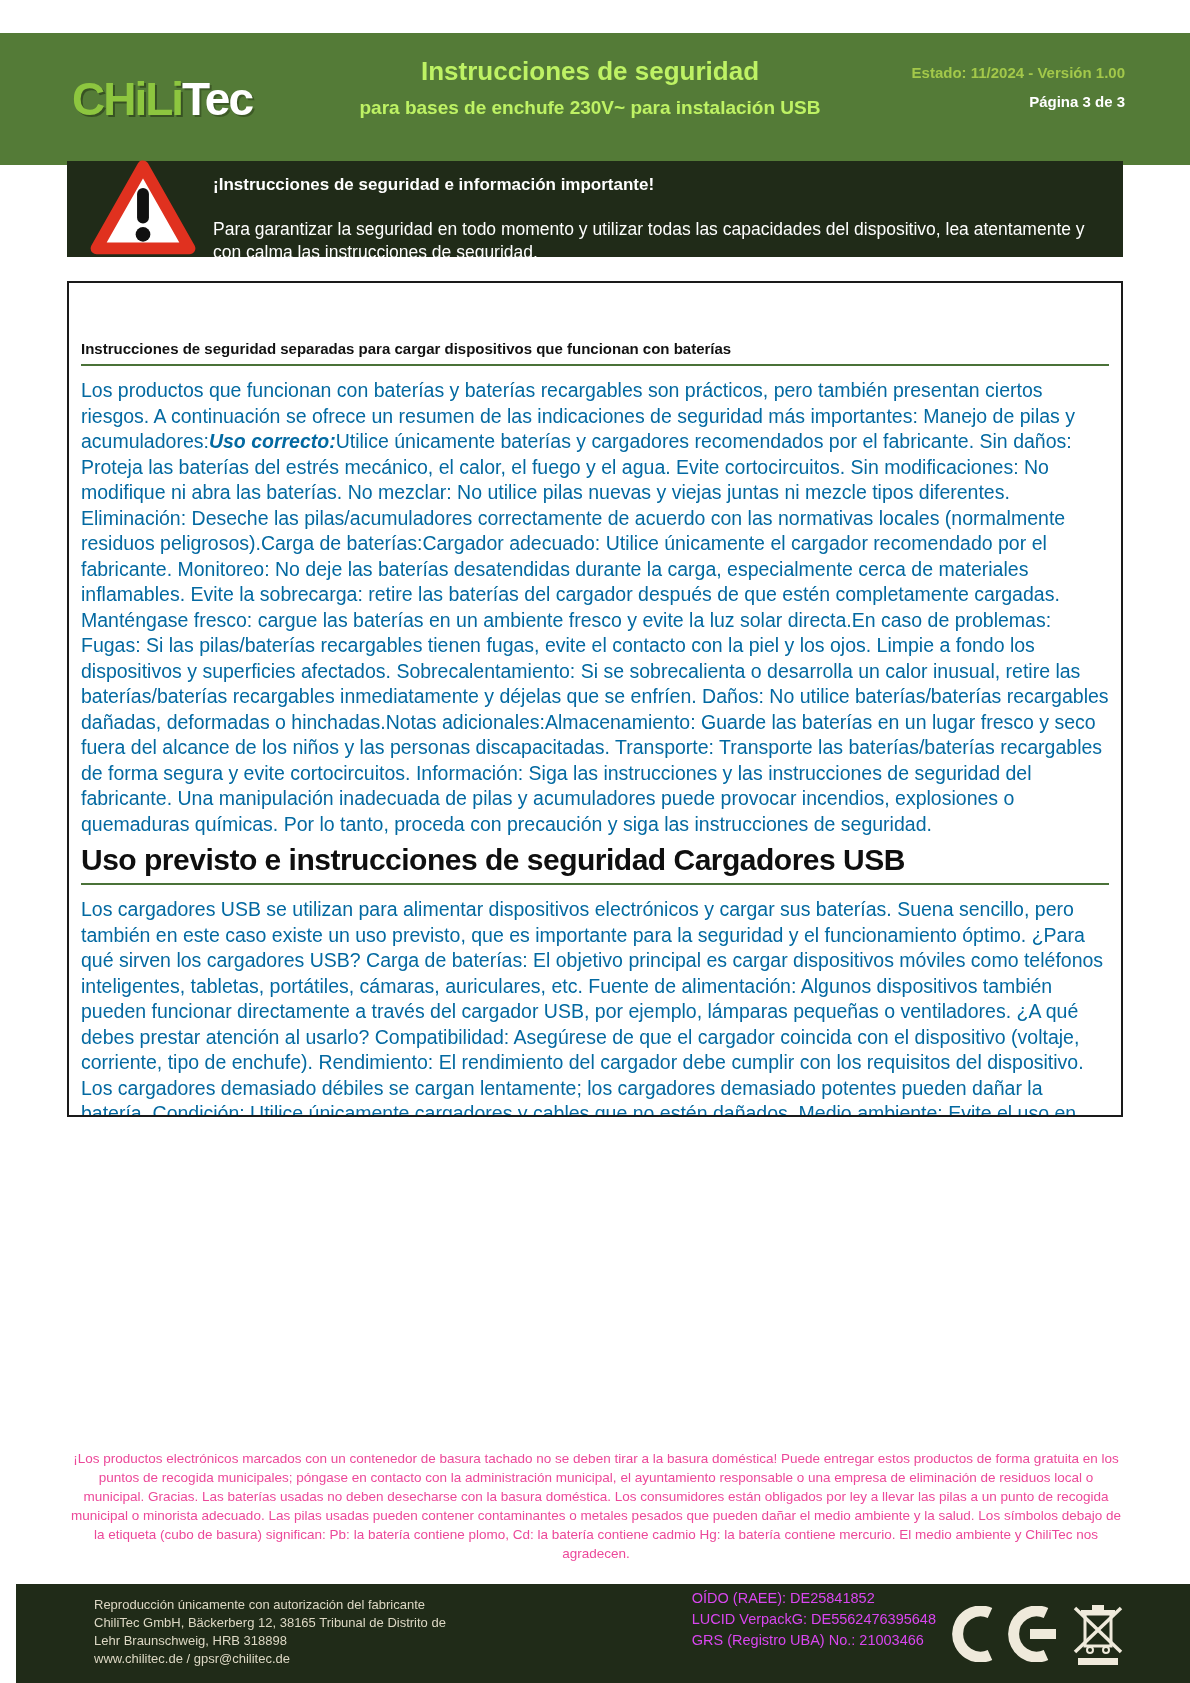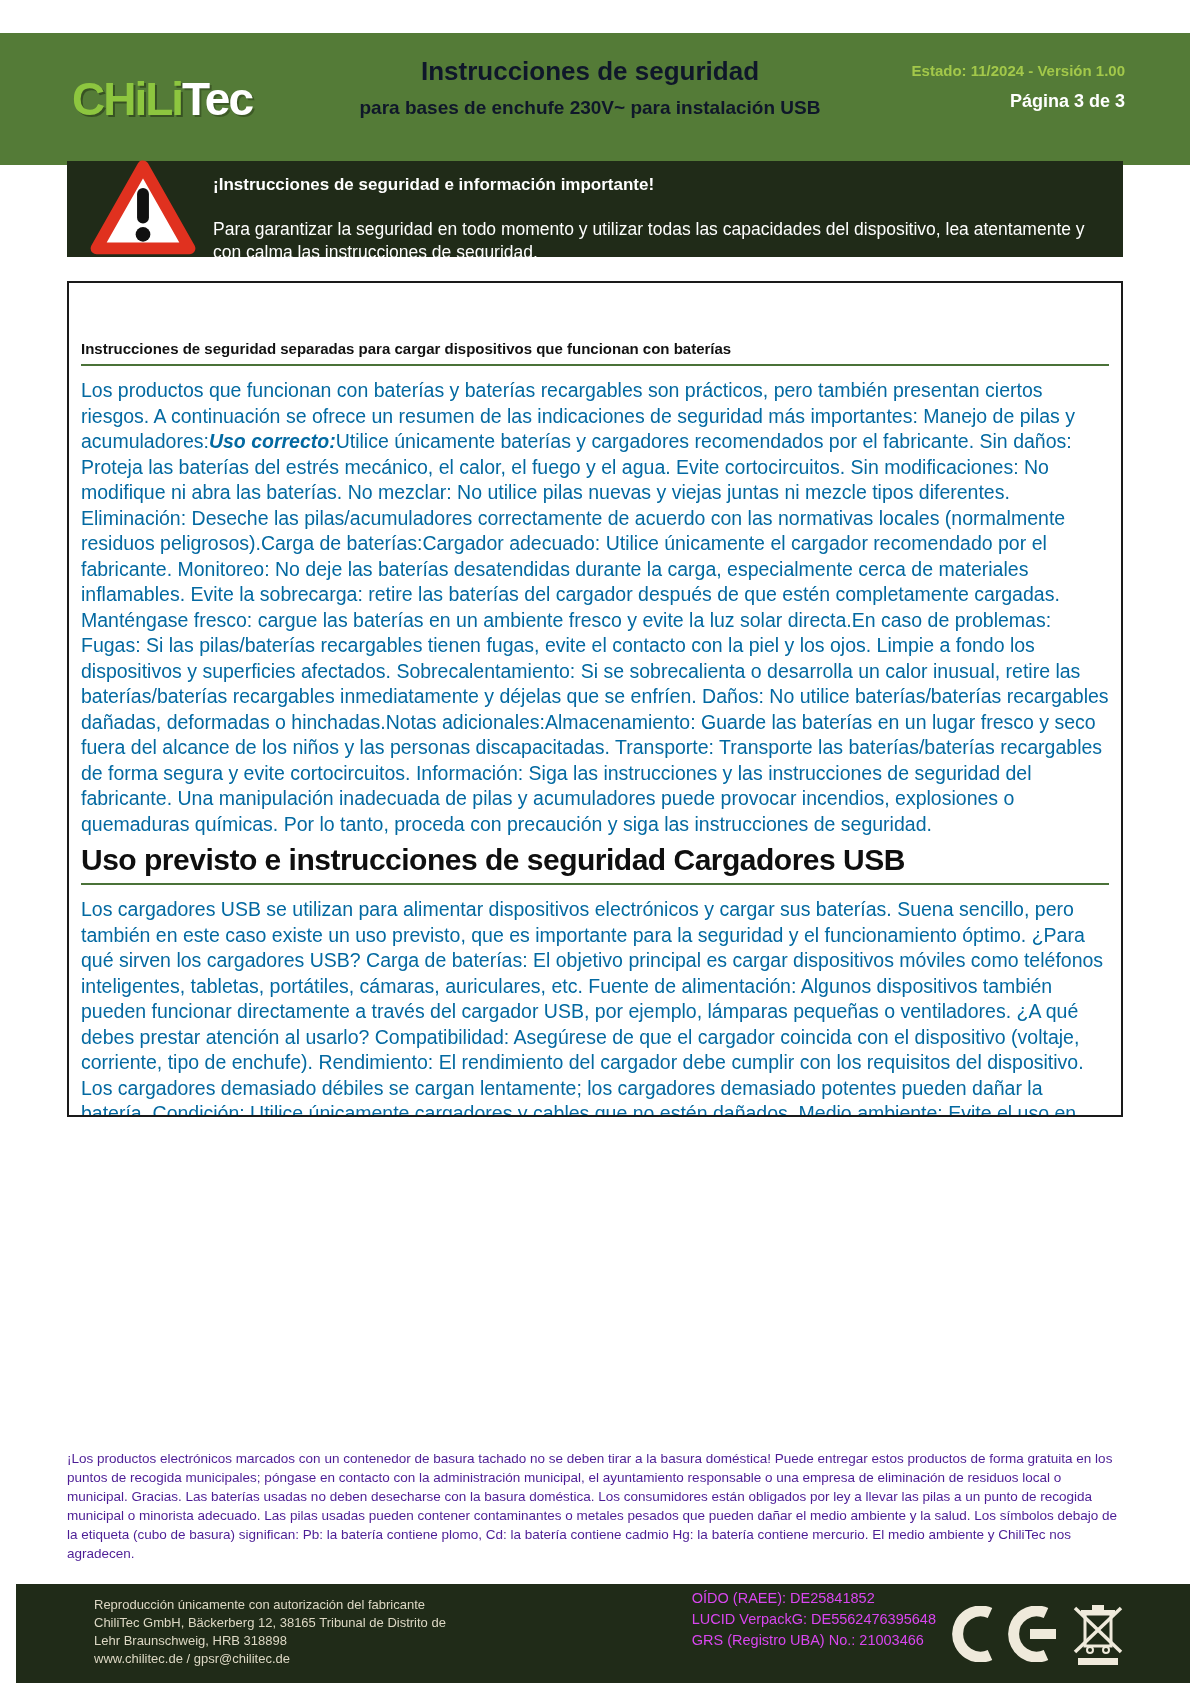--- a/index.html
+++ b/index.html
@@ -16,30 +16,30 @@
   }
   .logo { position:absolute; left:72px; top:50%; transform:translateY(-50%);
     font-weight:800; font-size:46px; letter-spacing:-2px; line-height:1; white-space:nowrap;
     font-family:"Liberation Sans", sans-serif;
   }
   .logo .lg-green { color:#8dc63f; text-shadow:2px 2px 0 rgba(20,30,10,.45); }
   .logo .lg-white { color:#ffffff; text-shadow:2px 2px 0 rgba(20,30,10,.35); }
   .header-center {
     position:absolute; left:300px; width:580px; top:0; height:108px;
     display:flex; flex-direction:column; justify-content:center; align-items:center;
-    text-align:center; color:#0f172a;
+    text-align:center; color:#bef264;
   }
   .header-title { font-size:26px; font-weight:bold; margin-bottom:10px; }
   .header-subtitle { font-size:19px; font-weight:bold; }
   .header-right {
     position:absolute; right:65px; top:0; height:108px; text-align:right;
     display:flex; flex-direction:column; justify-content:center; gap:12px;
   }
   .header-status { color:#a3c84a; font-weight:bold; font-size:15px; }
-  .header-page { color:#ffffff; font-weight:bold; font-size:18px; }
+  .header-page { color:#ffffff; font-weight:bold; font-size:15px; }
 
   
   .warning {
     position:absolute; left:67px; top:161px; width:1056px; height:96px;
     background:#202b18; color:#ffffff;
   }
   .warn-icon { position:absolute; left:22px; top:-6px; width:108px; height:108px; }
   .warn-text { position:absolute; left:146px; top:14px; right:20px; }
   .warn-title { font-size:17px; font-weight:bold; margin-bottom:23px; }
   .warn-body { font-size:17.5px; font-weight:300; line-height:23px; }
@@ -52,21 +52,21 @@
   .small-heading { font-size:15px; font-weight:bold; color:#111;margin-top:27px; }
   .rule { height:2px; background:#4a7238; border:0; margin:7px 0 8px 0; }
   .doc-para { font-size:19.5px; line-height:25.5px; color:#0369a1; text-align:left;margin-top:12px; }
   .doc-para .emph { font-weight:bold; font-style:italic; }
   .big-heading { font-size:30px; font-weight:bold; color:#0f0f0f; margin-top:6px; letter-spacing:-0.5px; }
   .usb-rule { margin-top:6px; }
 
   
   .disposal {
     position:absolute; left:67px; top:1449px; width:1058px;
-    font-size:13.5px; line-height:19px; color:#4c1d95;
+    font-size:13.5px; line-height:19px; color:#ec4899;text-align:center;
   }
 
   
   .footer {
     position:absolute; left:0; top:1584px; width:1190px; height:99px;
     background:#202b18; color:#e9e4d0; display:flex; align-items:center;margin-left:16px;
   }
   .footer-left {
     position:absolute; left:78px; top:12px; font-size:13px; line-height:18px; color:#ddd8c4;
   }

